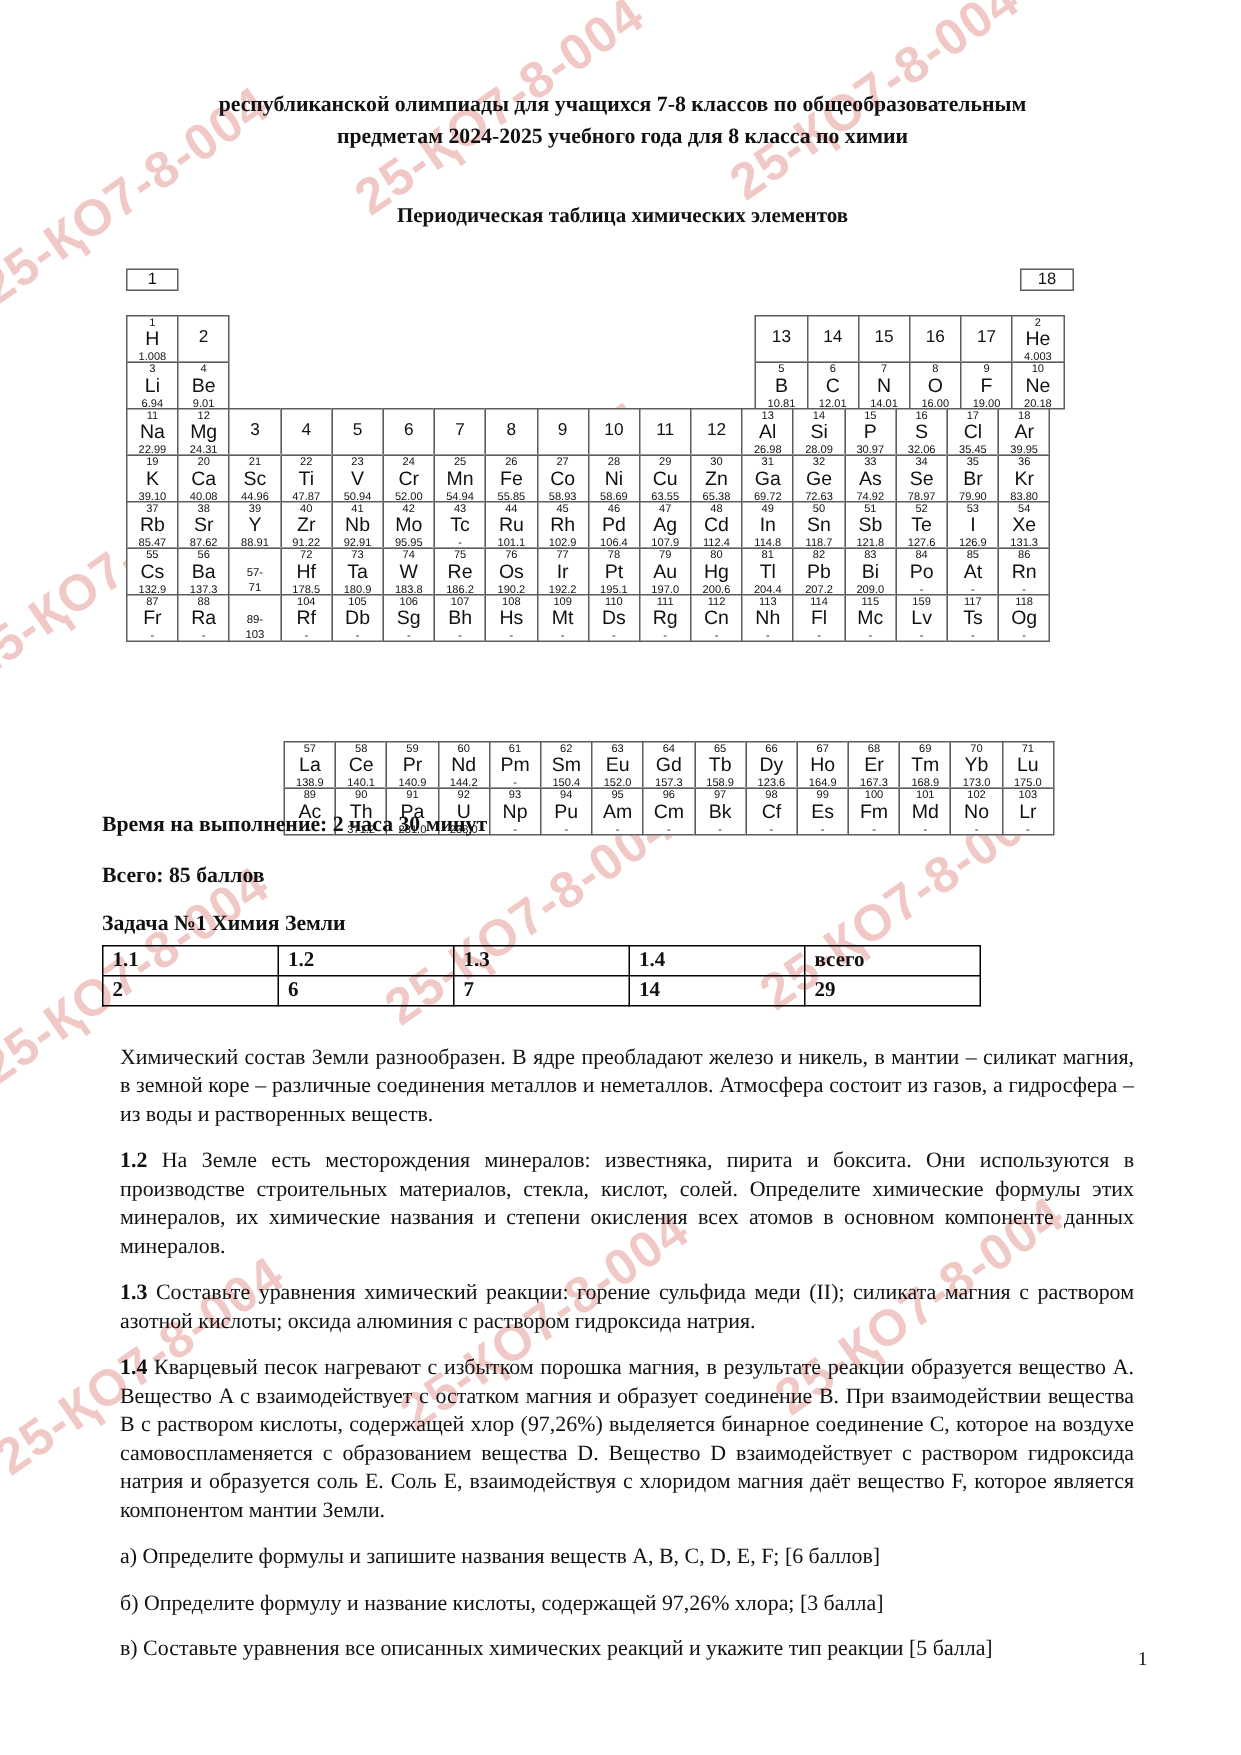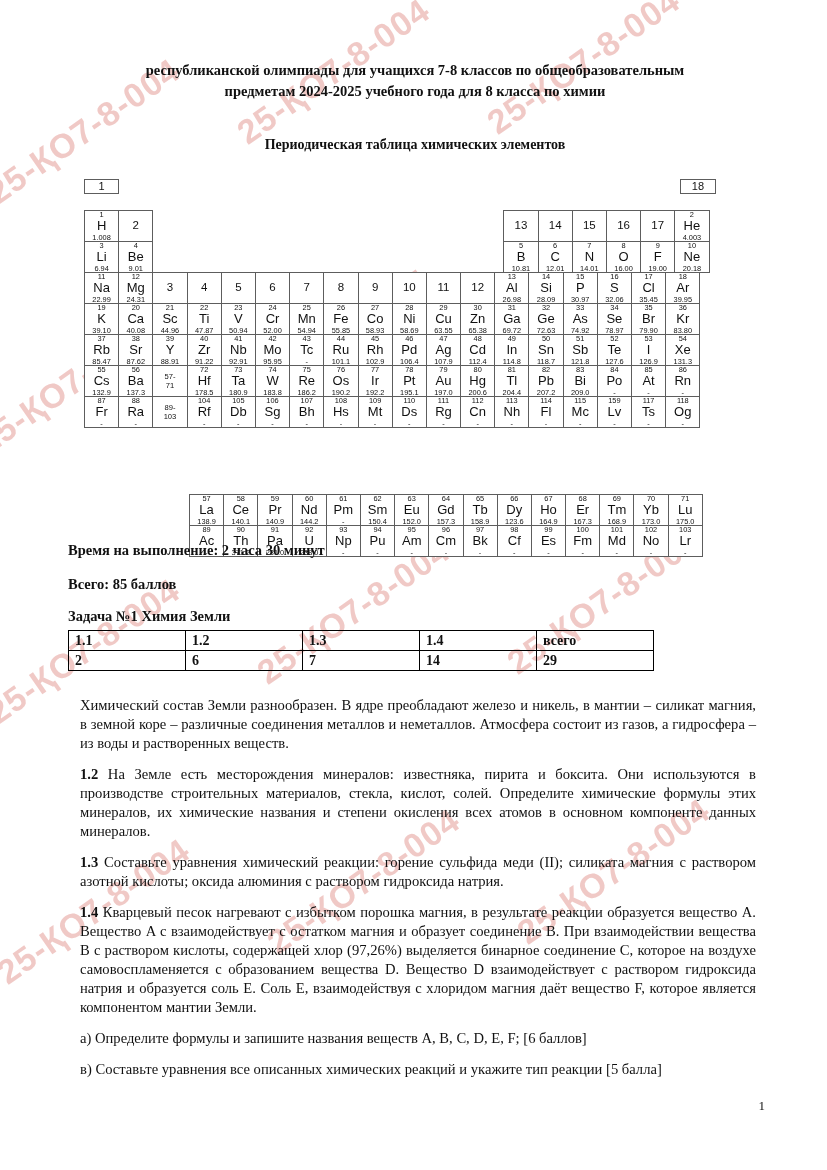--- a/index.html
+++ b/index.html
@@ -39,21 +39,21 @@
     border:1px solid #5d5d5d;margin-left:-1px;margin-top:-1px;
     display:flex;flex-direction:column;align-items:center;justify-content:center;
     background:#fff;line-height:1;
   }
   .cell .num{font-size:7.4px;color:#111;height:9px;line-height:9px;}
   .cell .sym{font-size:13px;color:#111;height:14px;line-height:14px;}
   .cell .mass{font-size:7.4px;color:#111;height:9px;line-height:9px;}
   .cell.blank{border:none;background:transparent;}
   .cell.grp{justify-content:center;}
   .cell.grp .g{font-size:11.5px;color:#111;}
-  .cell.ph{font-size:7.6px;line-height:9.5px;text-align:center;}
+  .cell.ph{font-size:7.6px;line-height:9.5px;text-align:center;justify-content:flex-end;}
   .cell.h18{height:15px;}
   .cell.h18 .g{font-size:11px;}
 
   
   .fblock{position:absolute;left:190px;top:495px;z-index:10;
           font-family:"Liberation Sans",sans-serif;}
 
   
   .info{position:absolute;left:68px;z-index:10;font-weight:700;font-size:14.5px;}
   #info0{top:542px;text-align:right;} #info1{top:576px;} #info2{top:608px;}
@@ -805,17 +805,18 @@
       </tr>
     </tbody>
   </table>
 
   <div class="body">
     <p class="ind">Химический состав Земли разнообразен. В ядре преобладают железо и никель, в мантии – силикат магния, в земной коре – различные соединения металлов и неметаллов. Атмосфера состоит из газов, а гидросфера – из воды и растворенных веществ.</p>
     <p class="ind"><b>1.2</b><span> На Земле есть месторождения минералов: известняка, пирита и боксита. Они используются в производстве строительных материалов, стекла, кислот, солей. Определите химические формулы этих минералов, их химические названия и степени окисления всех атомов в основном компоненте данных минералов.</span></p>
     <p class="ind"><b>1.3</b><span> Составьте уравнения химический реакции: горение сульфида меди (II); силиката магния с раствором азотной кислоты; оксида алюминия с раствором гидроксида натрия.</span></p>
     <p class="ind"><b>1.4</b><span> Кварцевый песок нагревают с избытком порошка магния, в результате реакции образуется вещество A. Вещество A с взаимодействует с остатком магния и образует соединение B. При взаимодействии вещества B с раствором кислоты, содержащей хлор (97,26%) выделяется бинарное соединение C, которое на воздухе самовоспламеняется с образованием вещества D. Вещество D взаимодействует с раствором гидроксида натрия и образуется соль E. Соль E, взаимодействуя с хлоридом магния даёт вещество F, которое является компонентом мантии Земли.</span></p>
     <p class="sub">а) Определите формулы и запишите названия веществ A, B, C, D, E, F; [6 баллов]</p>
+    <p class="sub">б) Определите формулу и название кислоты, содержащей 97,26% хлора; [3 балла]</p>
     <p class="sub">в) Составьте уравнения все описанных химических реакций и укажите тип реакции [5 балла]</p>
   </div>
 
   <div class="pageno">1</div>
 </div>
 
 </body></html>

